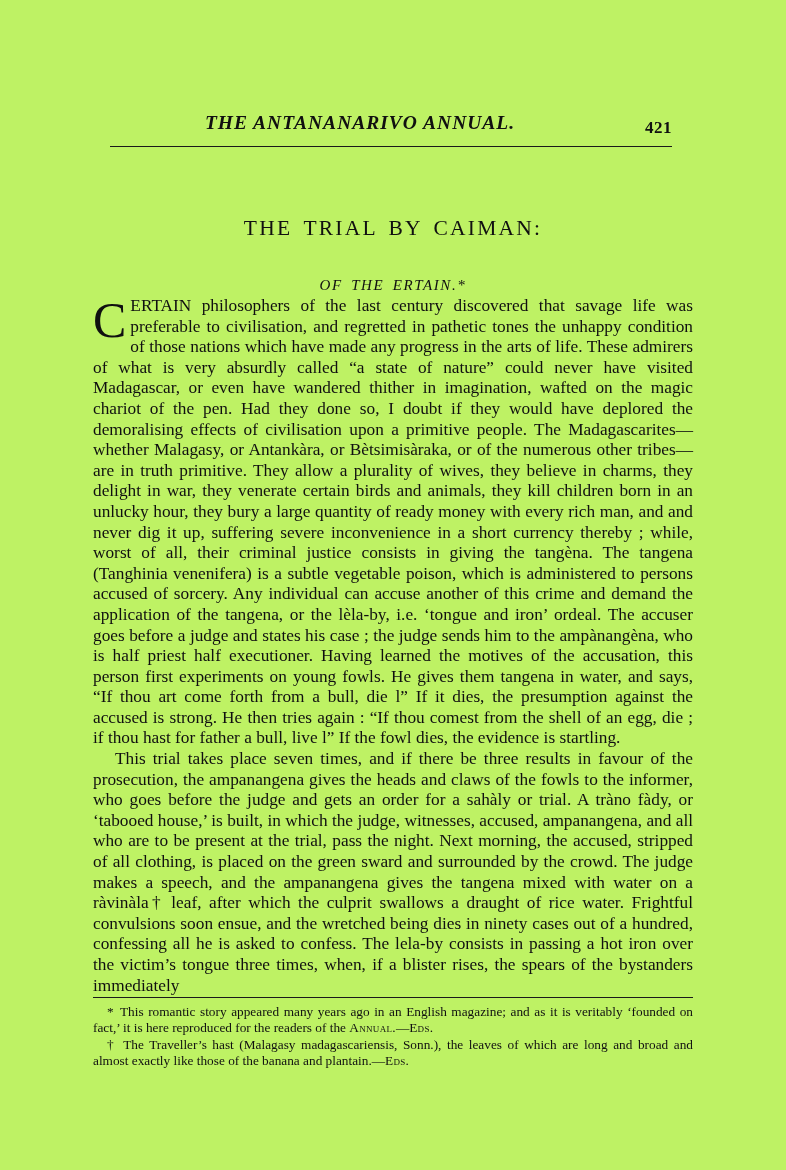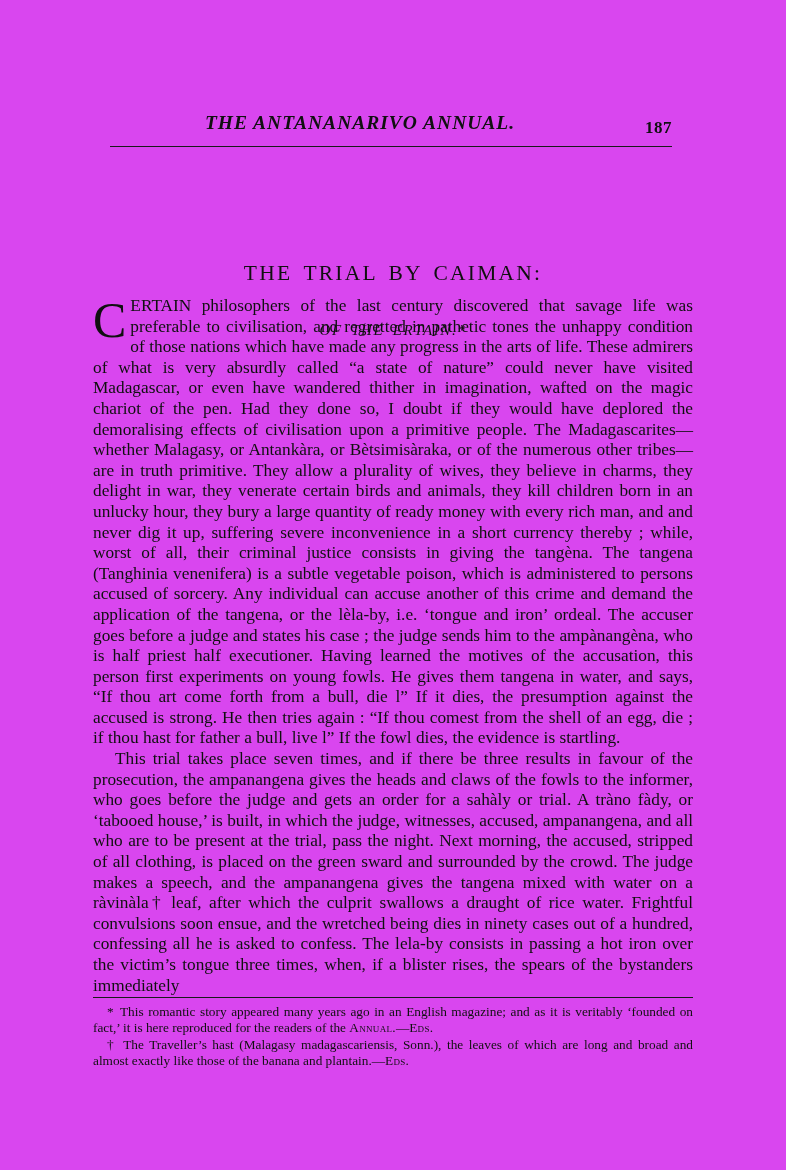--- a/index.html
+++ b/index.html
@@ -14,21 +14,21 @@
     font-family: "Liberation Serif", "DejaVu Serif", serif;
     color: #101010;
     overflow: hidden;
   }
 
   .page {
     position: absolute;
     left: 0; top: 0;
     width: 786px;
     height: 1170px;
-    background: #d946ef;
+    background: #bef264;
   }
 
   
   .running-head {
     position: absolute;
     left: 110px;
     top: 112px;
     width: 562px;
     height: 30px;
   }
@@ -61,21 +61,20 @@
     background: #1a1a1a;
   }
 
   
   .title-block {
     position: absolute;
     left: 93px;
     top: 216px;
     width: 600px;
     text-align: center;
-    margin-top: 45px;
   }
   .article-title {
     font-size: 21.5px;
     letter-spacing: 2.2px;
     word-spacing: 4px;
     margin: 0 0 14px 0;
     font-weight: normal;
   }
   .article-subtitle {
     font-size: 15px;
@@ -143,21 +142,21 @@
   }
   .fnmark { letter-spacing: 2px; }
 </style>
 </head>
 <body>
 
 <div class="page">
 
   <div class="running-head">
     <div class="rh-title">THE ANTANANARIVO ANNUAL.</div>
-    <div class="rh-folio">187</div>
+    <div class="rh-folio">421</div>
   </div>
   <div class="head-rule"></div>
 
   <div class="title-block">
     <h1 class="article-title">THE TRIAL BY CAIMAN:</h1>
     <div class="article-subtitle">
       <br>
       <span>OF THE ERTAIN.*</span>
     </div>
   </div>

